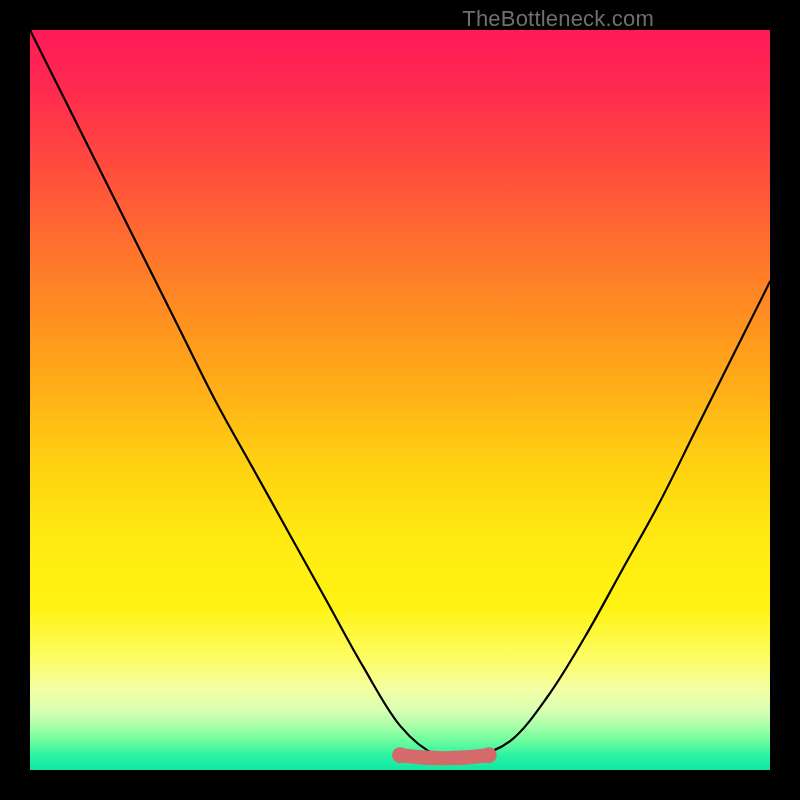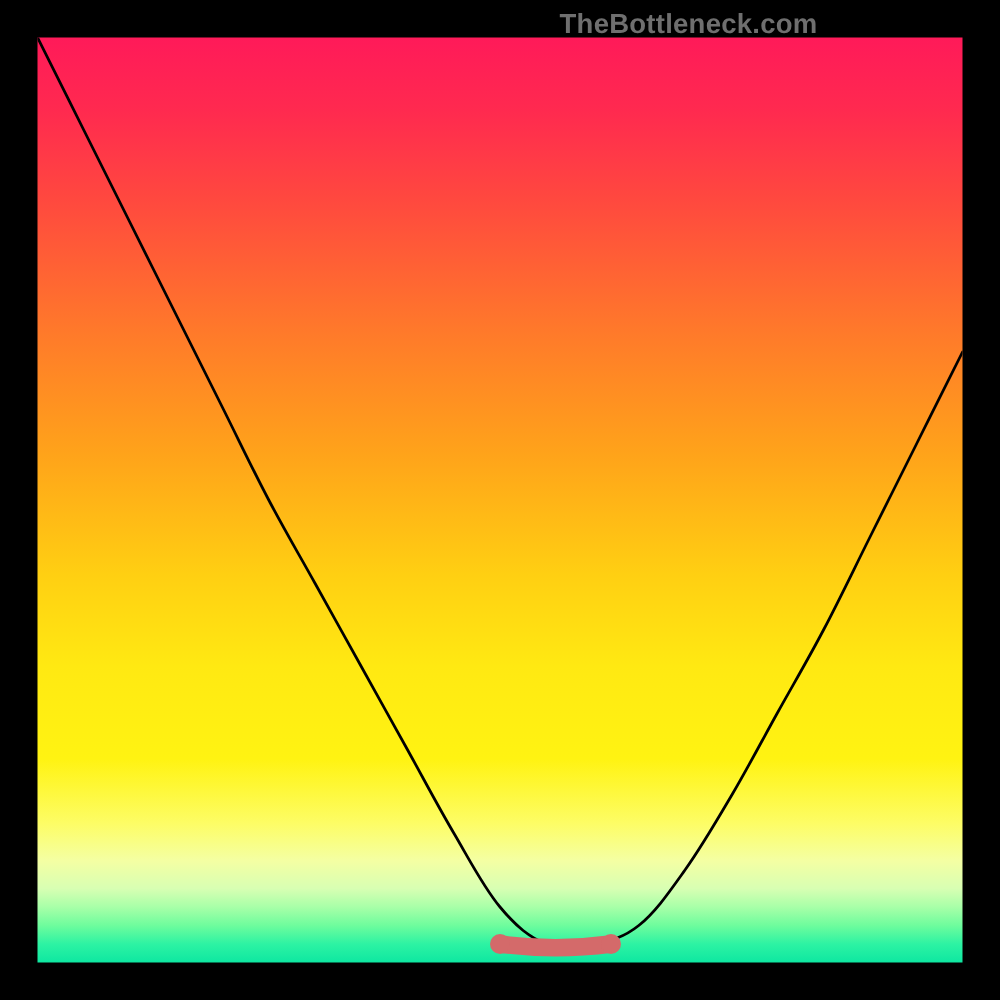--- a/index.html
+++ b/index.html
@@ -11,21 +11,20 @@
     font-family: Arial, Helvetica, sans-serif;
     overflow: hidden;
   }
   .frame {
     position: absolute;
     left: 0;
     top: 0;
     width: 664px;
     height: 800px;
     background: #000;
-    font-weight: bold;
   }
   .plot-area {
     position: absolute;
     left: 30px;
     top: 30px;
     width: 740px;
     height: 740px;
     background: linear-gradient(to bottom,
       #ff1a59 0%,
       #ff2a4f 8%,

